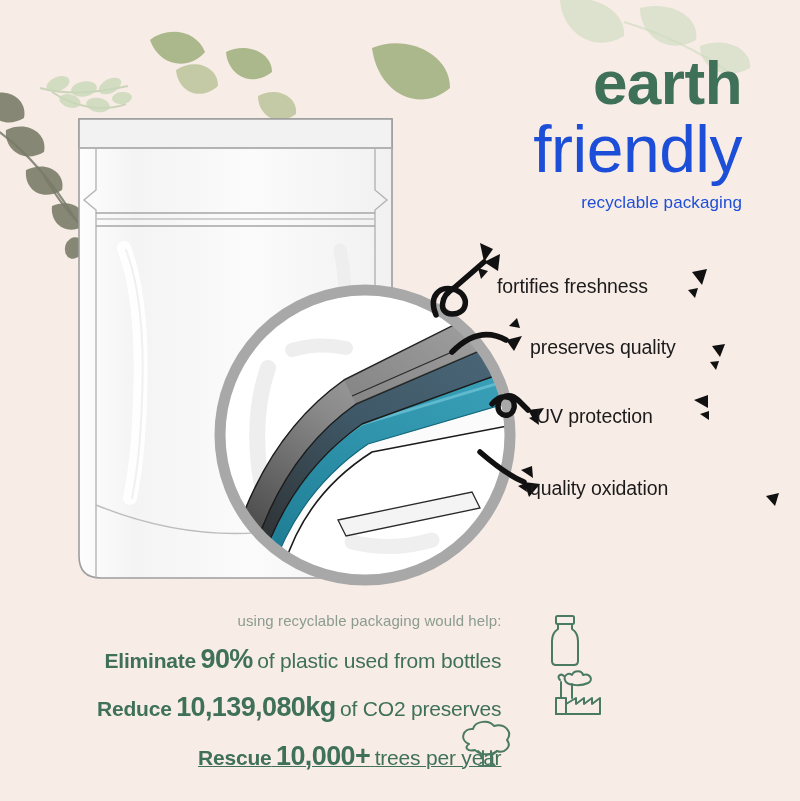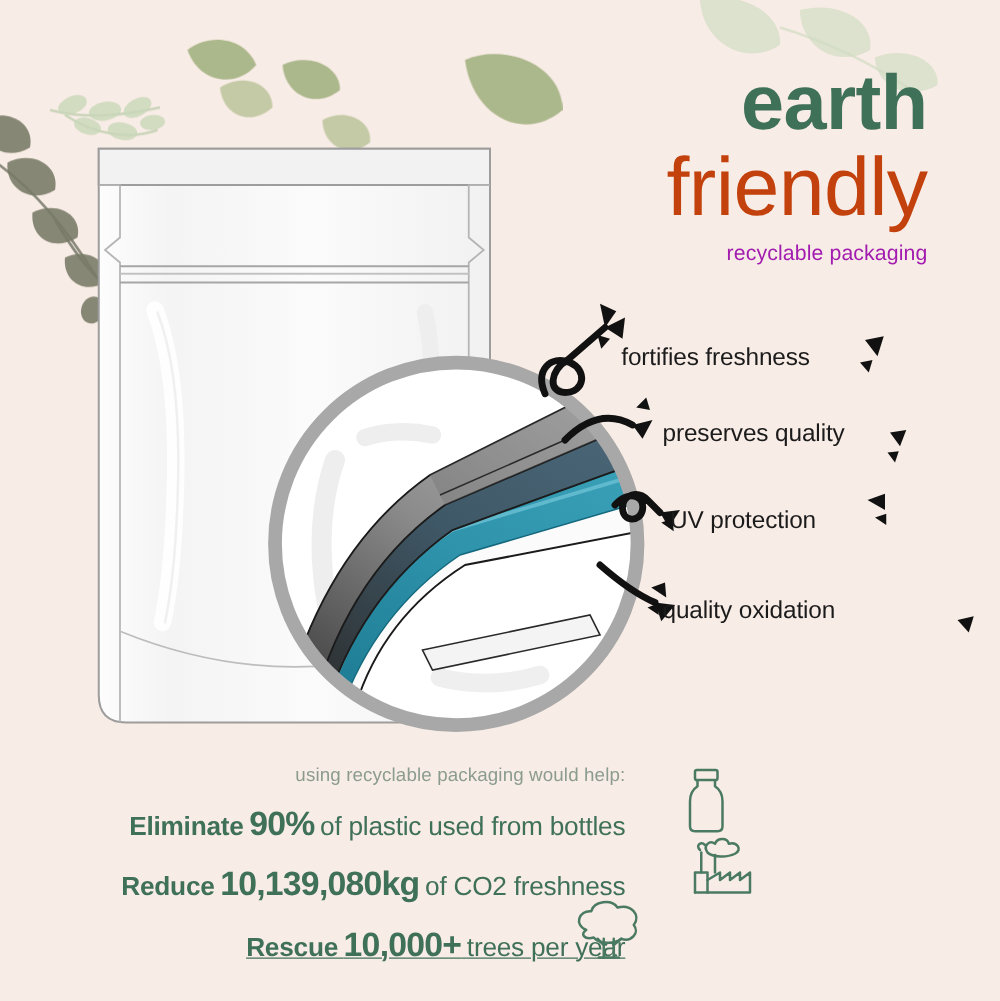--- a/index.html
+++ b/index.html
@@ -25,28 +25,28 @@
   #headline .l1 {
     font-size:62px;
     font-weight:bold;
     color:#3f7058;
     letter-spacing:-0.5px;
     display:block;
   }
   #headline .l2 {
     font-size:66px;
     font-weight:normal;
-    color:#c2410c;
+    color:#1d4ed8;
     letter-spacing:-0.5px;
     display:block;
     margin-top:2px;
   }
   #headline .l3 {
     font-size:17px;
-    color:#a21caf;
+    color:#1d4ed8;
     display:block;
     margin-top:12px;
     letter-spacing:0.1px;
   }
 
   
   .callout {
     position:absolute;
     font-size:19.5px;
     color:#1b1b1b;
@@ -278,21 +278,21 @@
 
     <div class="stat-row">
       <span class="stat-verb">Eliminate</span>
       <span class="stat-value">90%</span>
       <span class="stat-rest">of plastic used from bottles</span>
     </div>
 
     <div class="stat-row" style="margin-top:20px;">
       <span class="stat-verb">Reduce</span>
       <span class="stat-value">10,139,080kg</span>
-      <span class="stat-rest">of CO2 freshness</span>
+      <span class="stat-rest">of CO2 preserves</span>
     </div>
 
     <div class="stat-row" style="margin-top:20px;text-decoration:underline;">
       <span class="stat-verb">Rescue</span>
       <span class="stat-value">10,000+</span>
       <span class="stat-rest">trees per year</span>
     </div>
   </div>
 
   <svg class="stat-icon" id="icon-bottle" width="40" height="56" viewBox="0 0 40 56">

